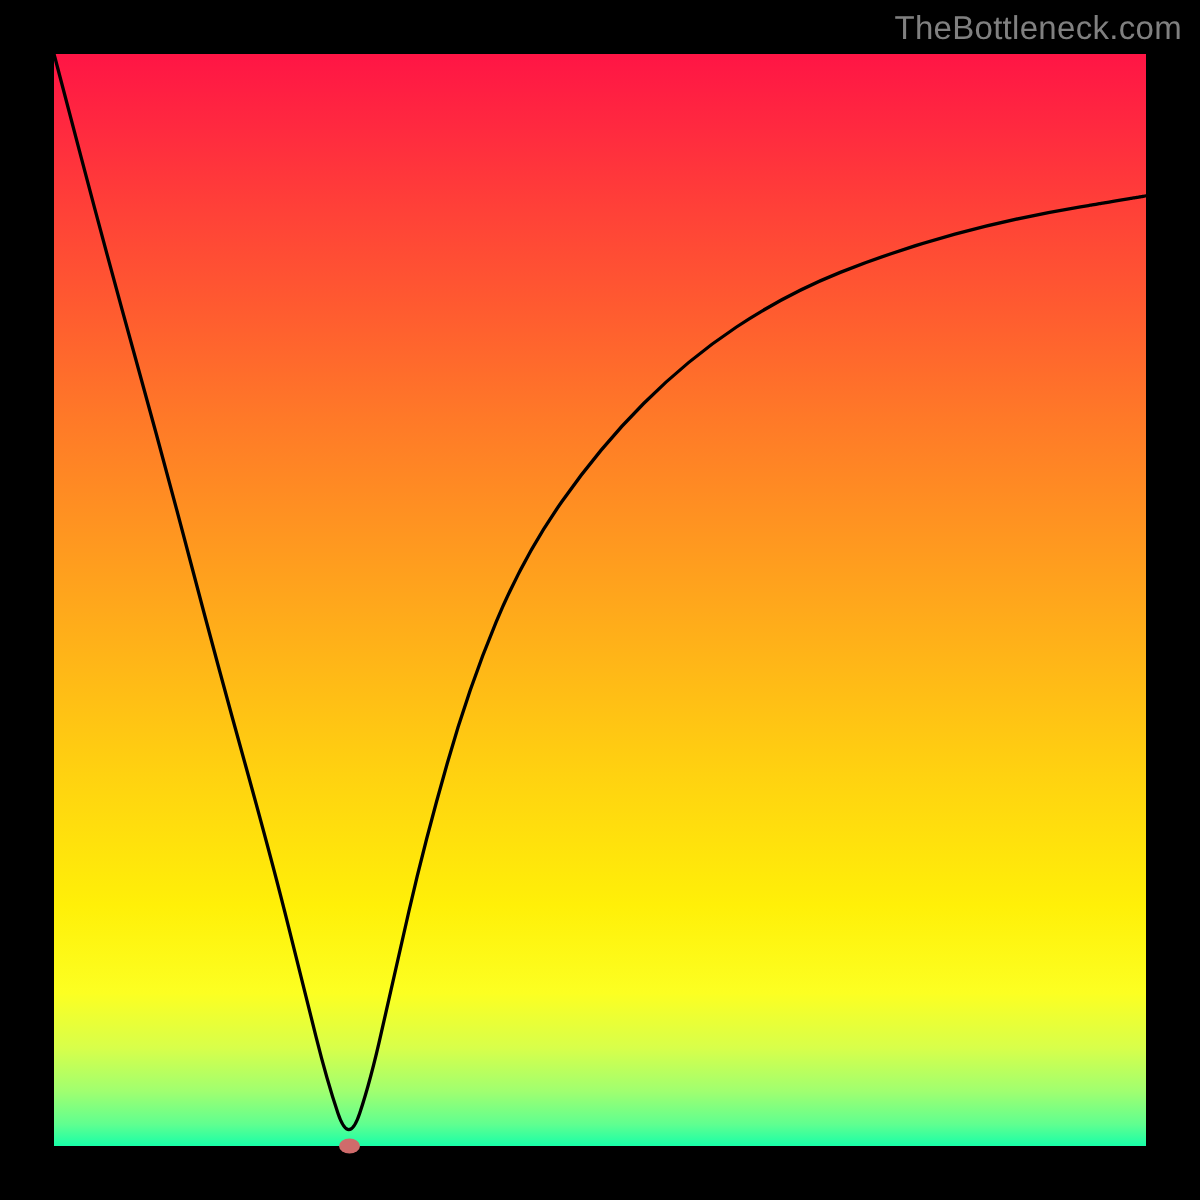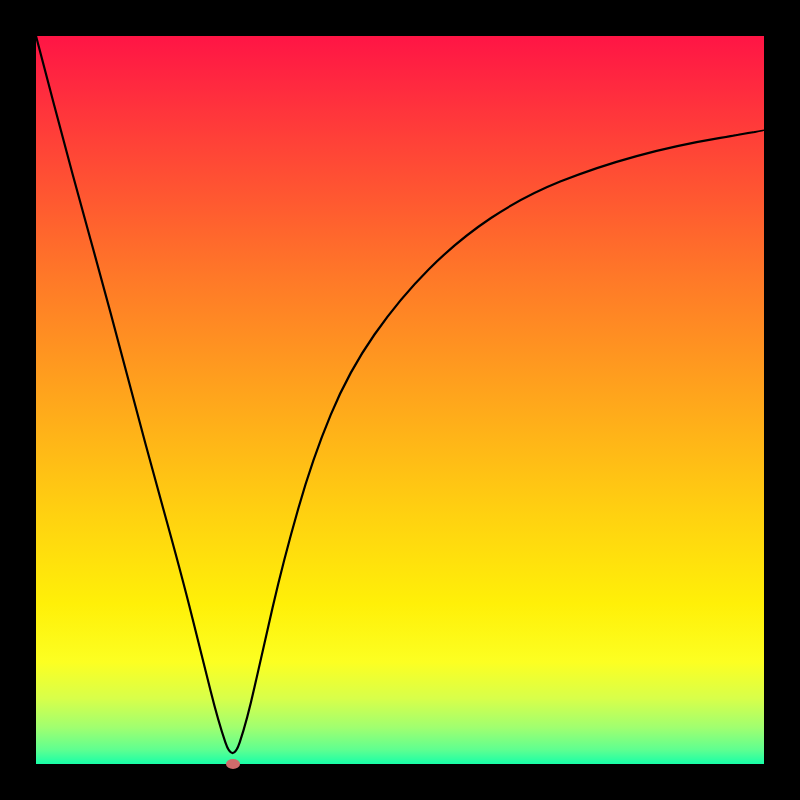--- a/index.html
+++ b/index.html
@@ -71,20 +71,21 @@
     height: 10px;
     background: #cf6b6b;
     border-radius: 50%;
     transform: translate(-50%, -50%);
   }
 </style>
 </head>
 <body>
 
 <div class="frame">
+  <div class="watermark">TheBottleneck.com</div>
 
   <div class="plot-area">
     <svg class="curve" viewBox="0 0 728 728" preserveAspectRatio="none">
       <path d="M 0.0 0.0 Q 0.0 0.0 18.2 69.2 Q 36.4 138.3 54.6 203.8 Q 72.8 269.4 91.0 338.5 Q 109.2 407.7 127.4 473.2 Q 145.6 538.7 156.5 582.4 Q 167.4 626.1 174.7 655.2 Q 182.0 684.3 189.3 706.2 Q 196.6 728.0 203.8 706.2 Q 211.1 684.3 218.4 651.6 Q 225.7 618.8 236.6 571.5 Q 247.5 524.2 262.1 473.2 Q 276.6 422.2 294.8 378.6 Q 313.0 334.9 338.5 298.5 Q 364.0 262.1 393.1 233.0 Q 422.2 203.8 455.0 182.0 Q 487.8 160.2 524.2 145.6 Q 560.6 131.0 600.6 120.1 Q 640.6 109.2 684.3 101.9 T 728.0 94.6"></path>
     </svg>
     <div class="marker" style="left: 196.56px; top: 728px;"></div>
   </div>
 </div>
 
 </body></html>

